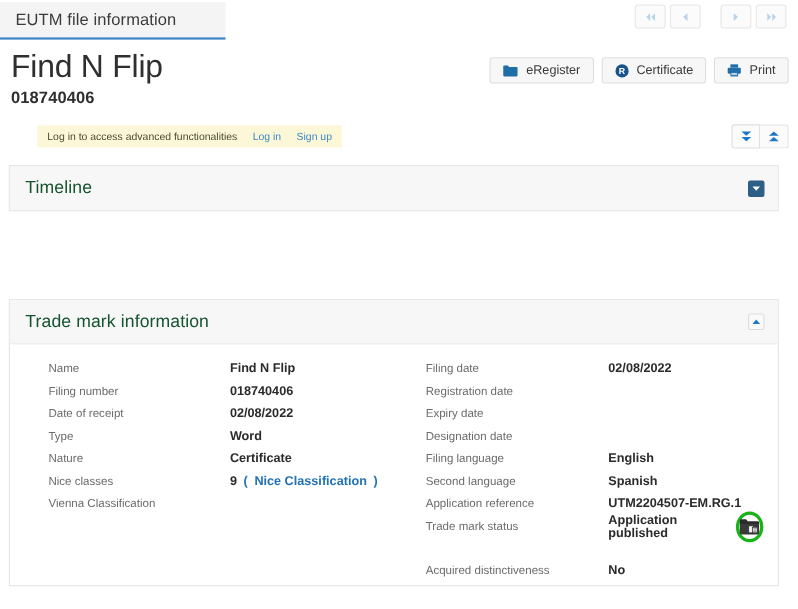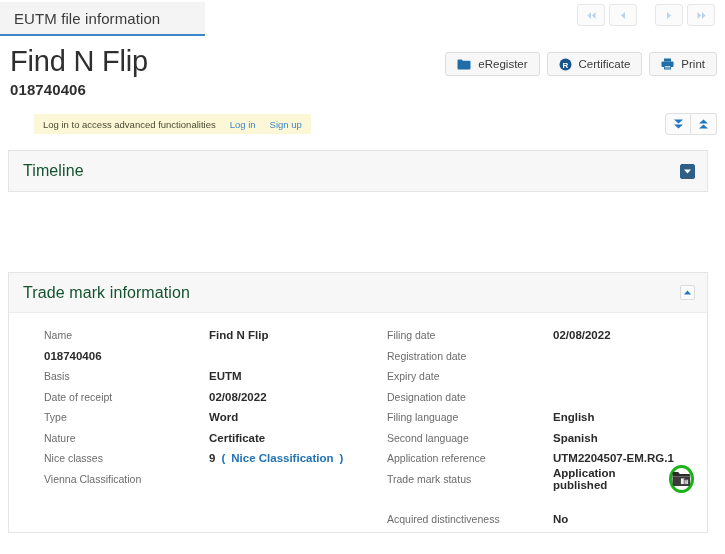--- a/index.html
+++ b/index.html
@@ -265,25 +265,22 @@
     </div>
 
     <div class="card-body">
 
       <div class="col col-left">
         <div class="row">
           <span class="lbl">Name</span>
           <span class="val">Find N Flip</span>
         </div>
         <div class="row">
+          <span class="lbl">Filing number</span>
           <span class="val">018740406</span>
-        </div>
-        <div class="row">
-          <span class="lbl">Basis</span>
-          <span class="val">EUTM</span>
         </div>
         <div class="row">
           <span class="lbl">Date of receipt</span>
           <span class="val">02/08/2022</span>
         </div>
         <div class="row">
           <span class="lbl">Type</span>
           <span class="val">Word</span>
         </div>
         <div class="row">

